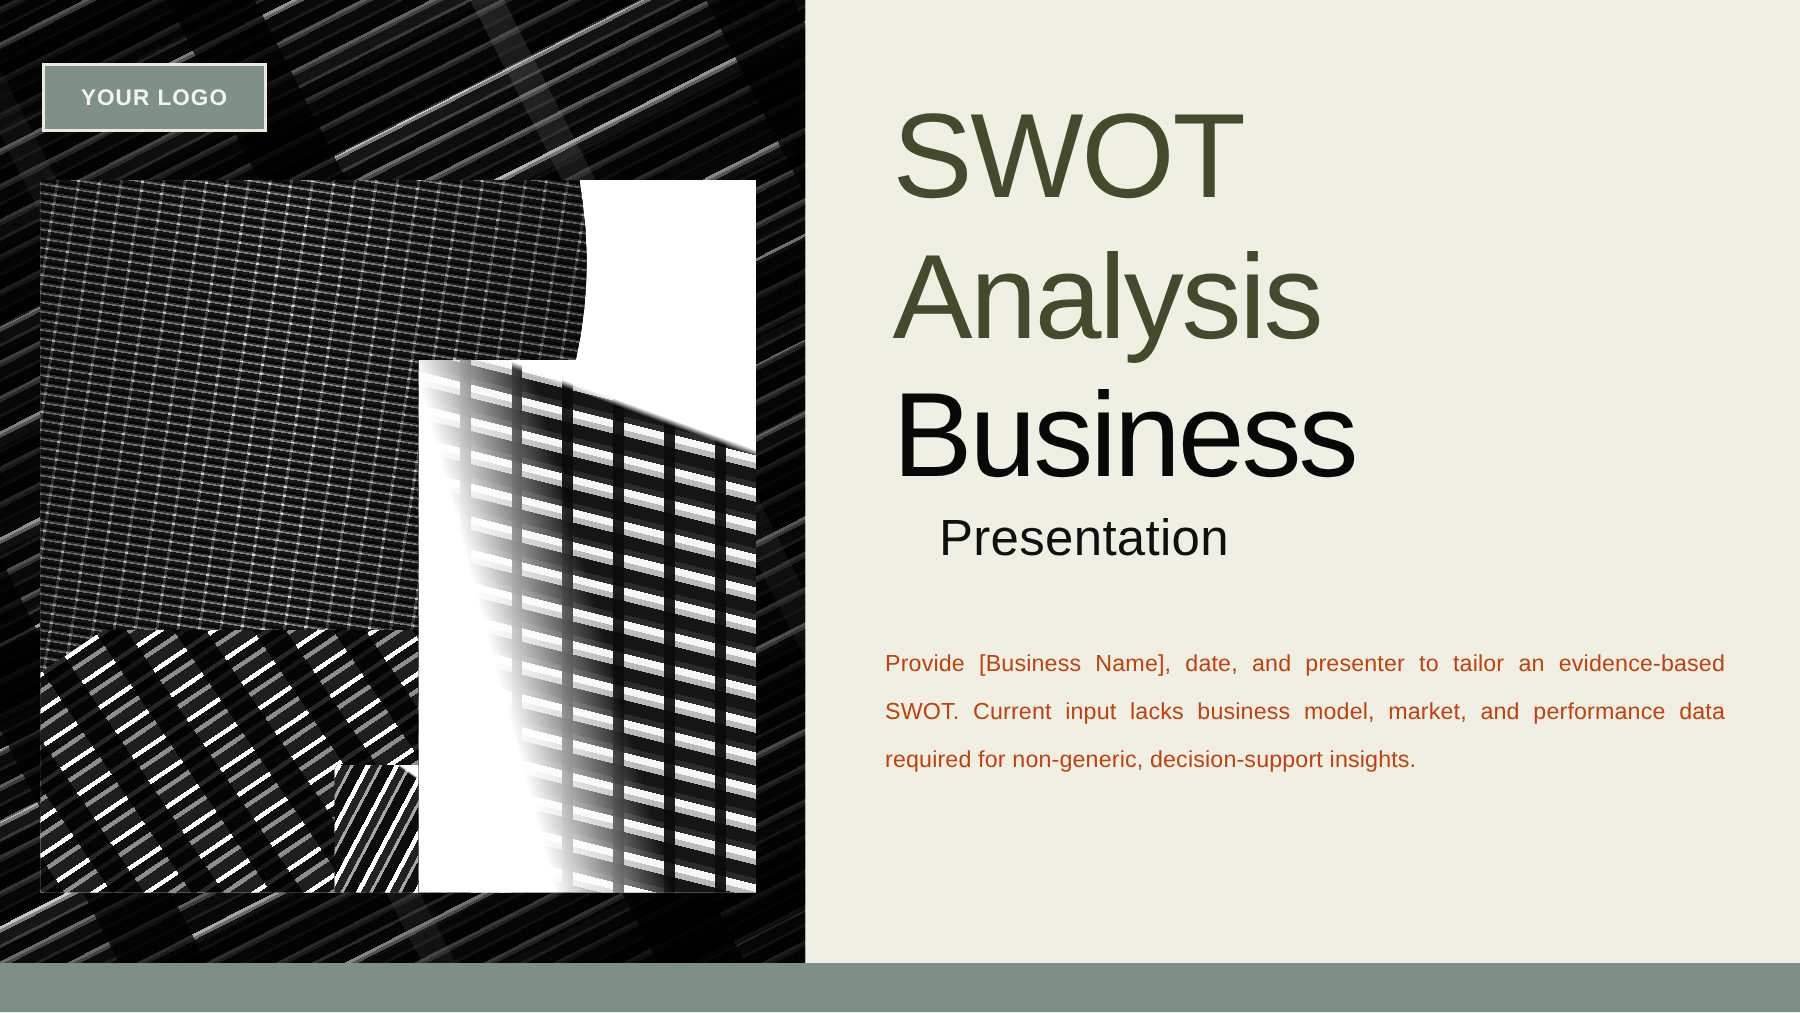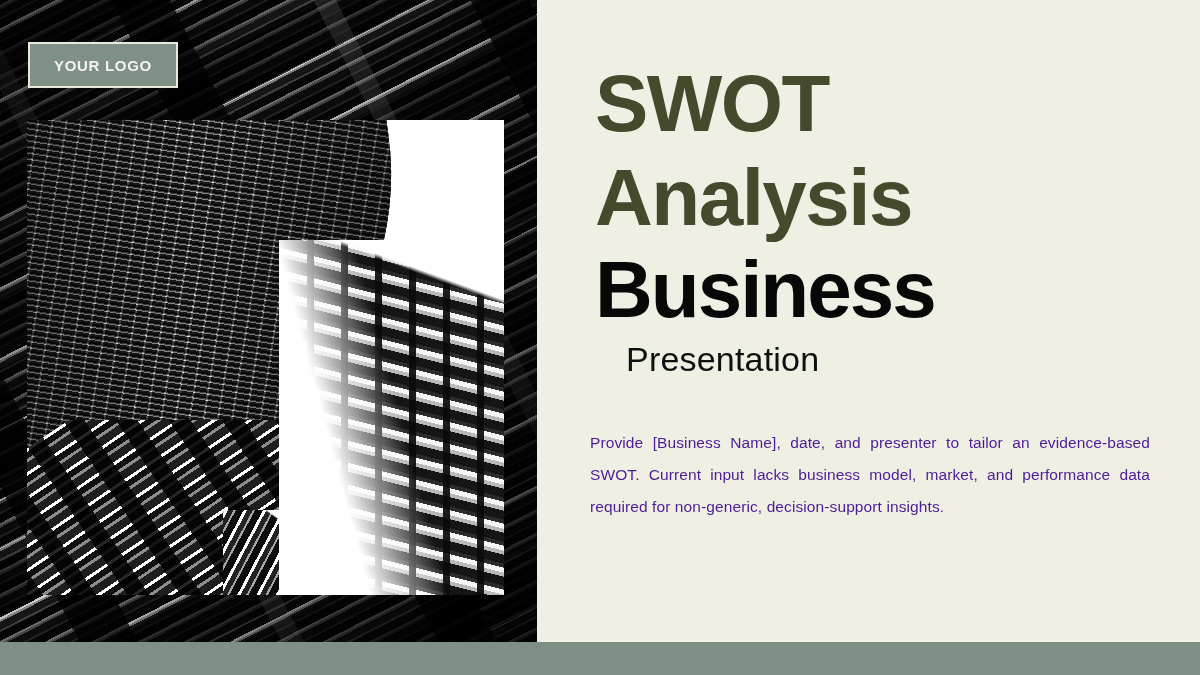--- a/index.html
+++ b/index.html
@@ -193,33 +193,33 @@
     white-space:nowrap;
   }
 
   
   .right-panel {
     position:absolute; left:537px; top:0; width:663px; height:642px;
     background:#EFEFE3;
   }
   .title-line {
     position:absolute; left:58px;
-    font-weight:700; letter-spacing:-1.5px; line-height:.96;
+    font-weight:400; letter-spacing:-1.5px; line-height:.96;
     white-space:nowrap;
   }
   .t-swot      { top:66px;  font-size:80px; color:#454A2D; }
   .t-analysis  { top:160px; font-size:80px; color:#454A2D; }
   .t-business  { top:252px; font-size:80px; color:#080808; letter-spacing:-2px; }
   .t-sub {
     position:absolute; left:59px; top:340px;
     font-size:34px; font-weight:400; color:#101010; letter-spacing:.2px;margin-left:30px;
   }
   .body-copy {
     position:absolute; left:590px; top:427px; width:560px;
-    font-size:15.5px; line-height:2.06; color:#4c1d95;
+    font-size:15.5px; line-height:2.06; color:#c2410c;
     text-align:justify; letter-spacing:.1px;
   }
 
   
   .bottom-bar {
     position:absolute; left:0; top:642px; width:1200px; height:33px;
     background:#7E8F86;
   }
 </style>
 </head>

